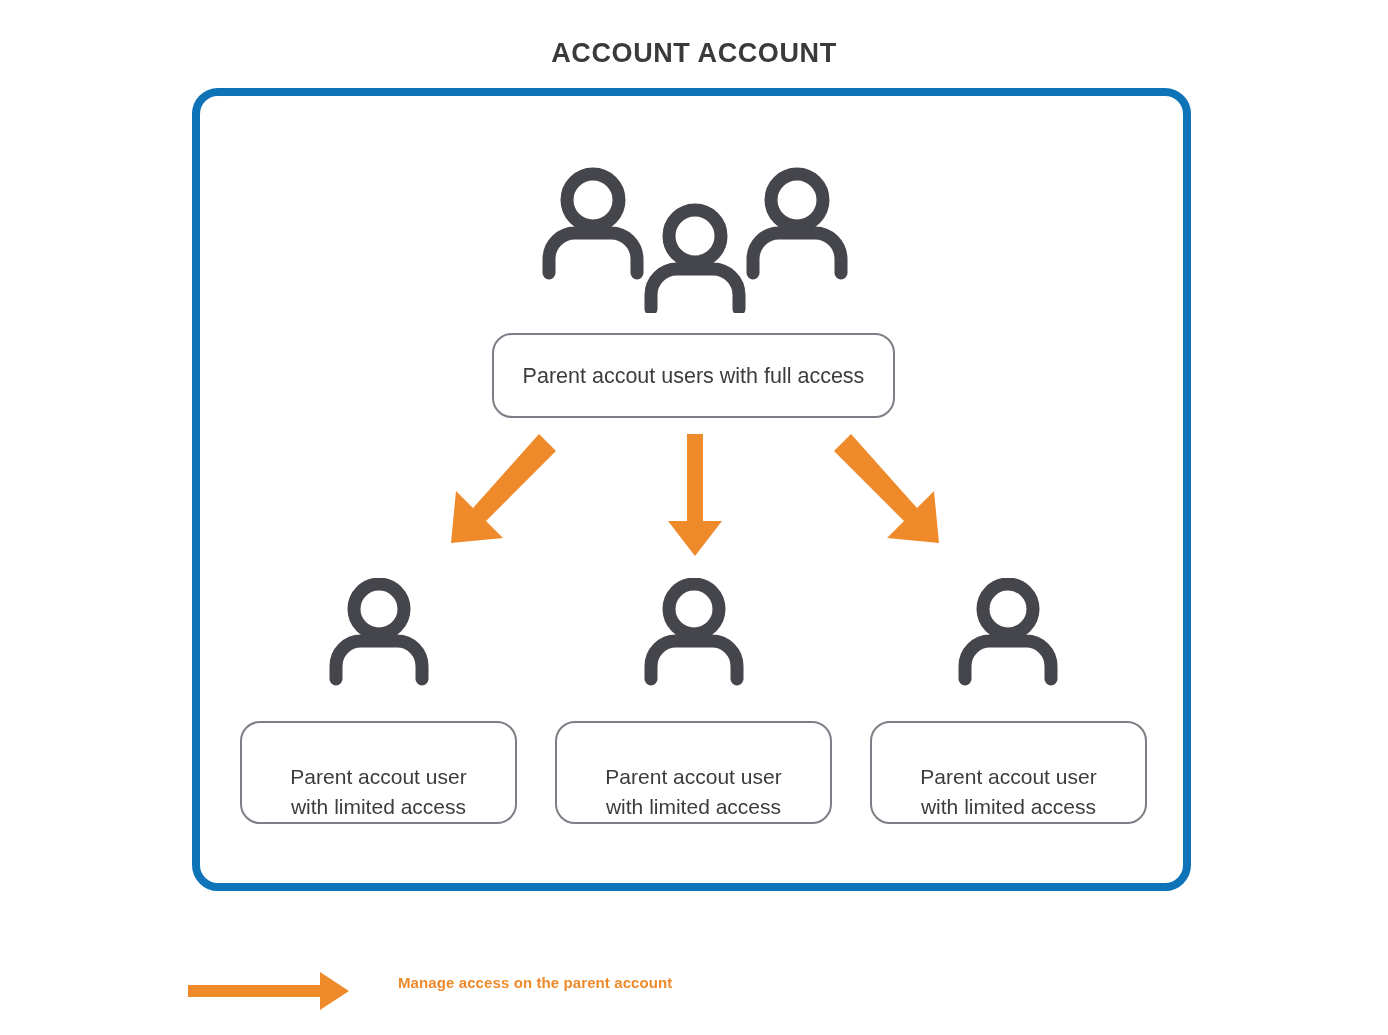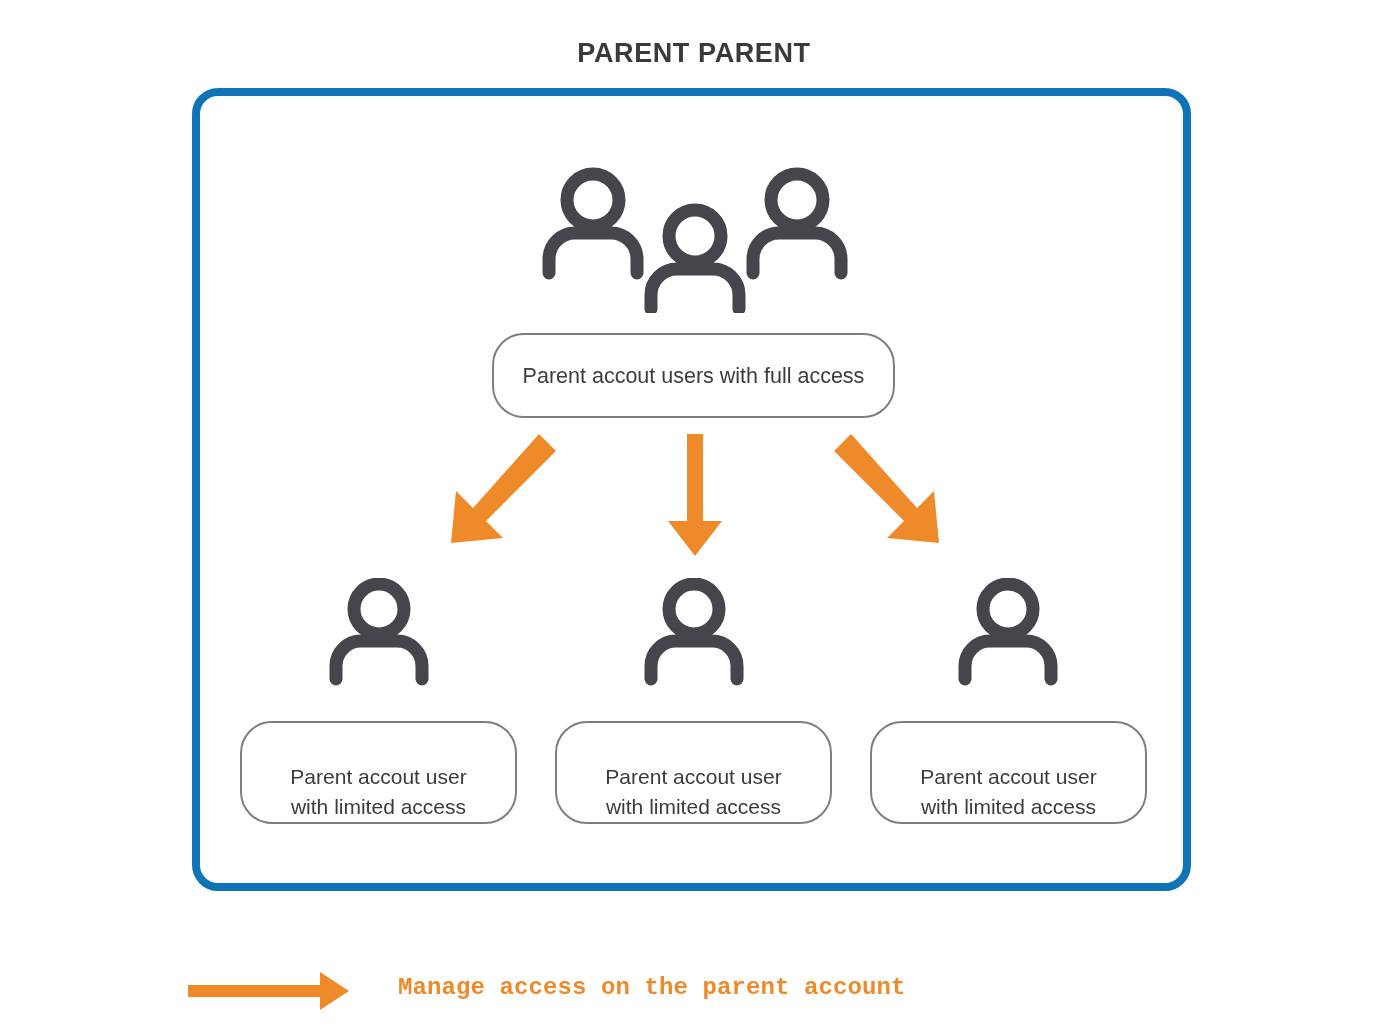--- a/index.html
+++ b/index.html
@@ -66,21 +66,21 @@
   }
   .icon-person-left   { left: 323px; top: 578px; }
   .icon-person-center { left: 638px; top: 578px; }
   .icon-person-right  { left: 952px; top: 578px; }
 
   
   .label-box {
     position: absolute;
     box-sizing: border-box;
     border: 2.2px solid #7e7e86;
-    border-radius: 32px;
+    border-radius: 20px;
     background: #ffffff;
     display: flex;
     align-items: center;
     justify-content: center;
     text-align: center;
     color: #3c3c3e;
     font-size: 21px;
     line-height: 30px;
     font-family: "Liberation Sans", sans-serif;
     padding: 0 10px;
@@ -122,34 +122,34 @@
     position: absolute;
     left: 0;
     top: 8px;
     width: 165px;
     height: 42px;
   }
   .legend-text {
     position: absolute;
     left: 212px;
     top: 12px;
-    font-size: 24px;
+    font-size: 15px;
     font-weight: bold;
     color: #ef8a2b;
-    font-family: Liberation Mono, monospace;
+    font-family: Liberation Sans, sans-serif;
     white-space: nowrap;
     letter-spacing: 0.1px;
   }
 </style>
 </head>
 <body>
 
 <div id="stage">
 
-  <div class="page-title">PARENT PARENT</div>
+  <div class="page-title">ACCOUNT ACCOUNT</div>
 
   <div class="account-frame"></div>
 
   <div class="icon-group-users">
     <svg viewBox="0 0 320 150" width="320" height="150" aria-hidden="true">
       <g fill="none" stroke="#45454c" stroke-width="13" stroke-linecap="round" stroke-linejoin="round">
 
         <circle cx="58" cy="37" r="26"></circle>
         <path d="M14 110 L14 96 A26 26 0 0 1 40 70 L76 70 A26 26 0 0 1 102 96 L102 110"></path>
 

